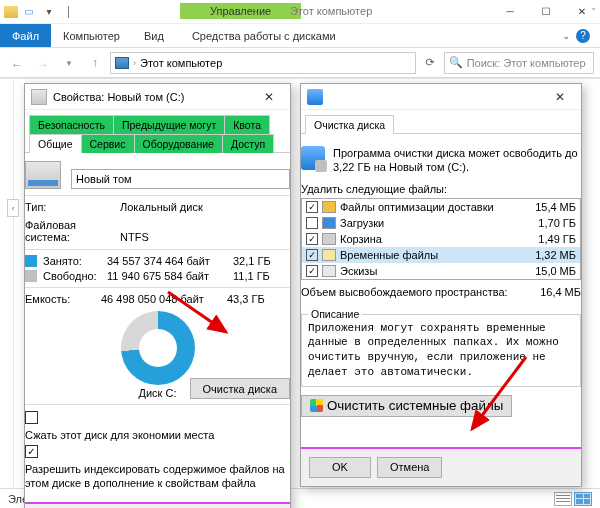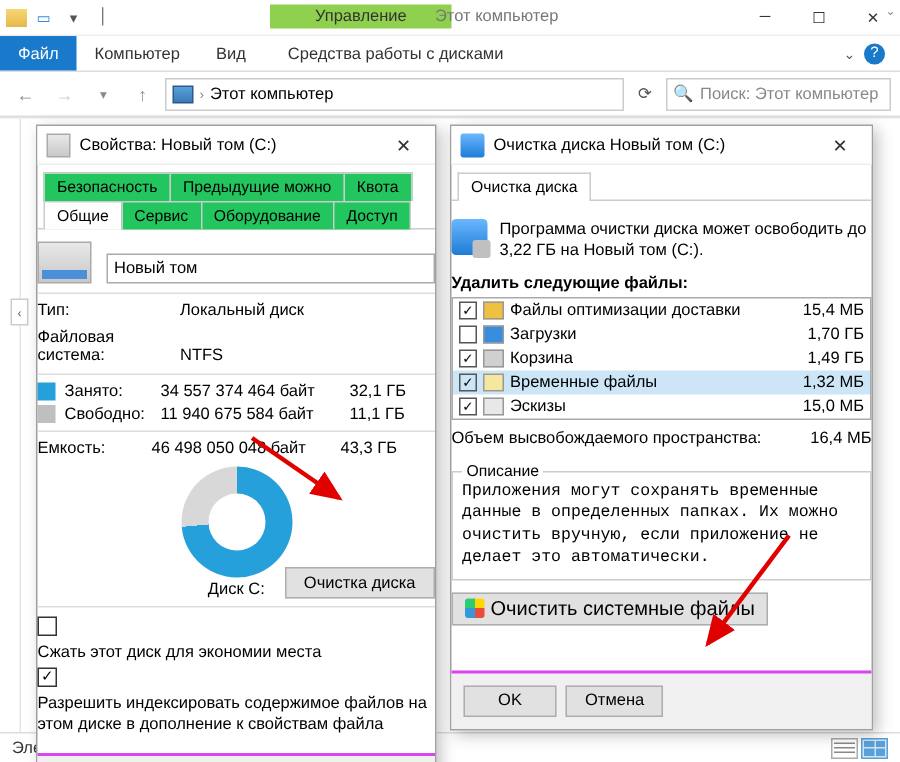--- a/index.html
+++ b/index.html
@@ -147,21 +147,21 @@
   </div>
 
   <div class="dialog" style="left:24px; top:4px; width:267px;">
     <div class="dialog-title">
       <span class="dicon" style="background:linear-gradient(#e8e8e8,#c8c8c8);border:1px solid #aaa;"></span>
       <span>Свойства: Новый том (C:)</span>
       <span class="close">✕</span>
     </div>
     <div class="tabs">
       <div class="tab">Безопасность</div>
-      <div class="tab">Предыдущие можно</div>
+      <div class="tab">Предыдущие могут</div>
       <div class="tab">Квота</div>
       <div style="flex-basis:100%;height:0;"></div>
       <div class="tab active">Общие</div>
       <div class="tab">Сервис</div>
       <div class="tab">Оборудование</div>
       <div class="tab">Доступ</div>
     </div>
     <div class="dialog-body">
       <div class="field-row">
         <div class="disk-icon" style="margin-right:10px;"></div>
@@ -223,32 +223,31 @@
         </button>
       <button class="btn" style="color:#888;">
           <span>Применить</span>
         </button>
     </div>
   </div>
 
   <div class="dialog cleanup" style="left:300px; top:4px; width:282px;">
     <div class="dialog-title">
       <span class="dicon" style="background:linear-gradient(#6bb6ff,#1e7cd6);border-radius:2px;"></span>
-      <span>Очистка диска Новый том (C:)</span>
       <span class="close">✕</span>
     </div>
     <div class="tabs" style="padding-top:4px;">
       <div class="tab active">Очистка диска</div>
     </div>
     <div class="dialog-body">
       <div class="info-row">
         <div class="cleanup-icon"></div>
         <div style="line-height:1.3;">Программа очистки диска может освободить до 3,22 ГБ на Новый том (C:).</div>
       </div>
-      <div style="margin-bottom:3px;font-weight:bold;">Удалить следующие файлы:</div>
+      <div style="margin-bottom:3px;">Удалить следующие файлы:</div>
       <div class="filelist" id="filelist">
           <div class="filelist-row">
             <span class="cb ck"></span>
             <span class="ficon" style="background:#f0c040;border:1px solid #999;"></span>
             <span class="fname">Файлы оптимизации доставки</span>
             <span class="fsize">15,4 МБ</span>
           </div>
           <div class="filelist-row">
             <span class="cb "></span>
             <span class="ficon" style="background:#3a8dde;border:1px solid #999;"></span>

